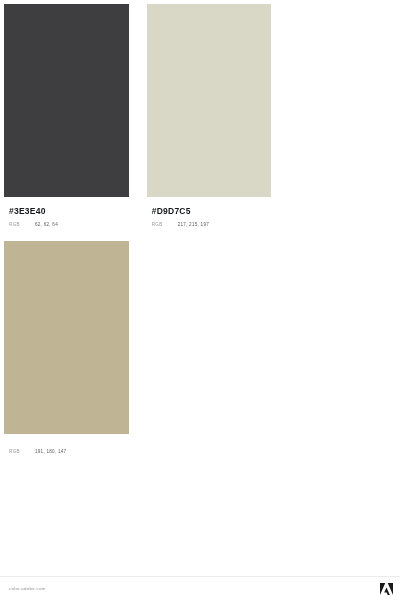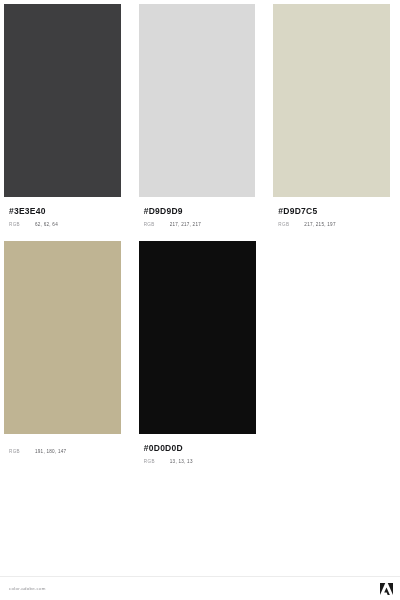--- a/index.html
+++ b/index.html
@@ -128,30 +128,20 @@
       <div class="swatch-chip" style="background-color: rgb(62, 62, 64);"></div>
       <div class="swatch-meta">
         <div class="swatch-hex">#3E3E40</div>
         <div class="swatch-rgb-line">
           <span class="rgb-label">RGB</span>
           <span class="rgb-values">62, 62, 64</span>
         </div>
       </div>
     </div>
 
-    <div class="swatch-cell">
-      <div class="swatch-chip" style="background-color: rgb(217, 217, 217);"></div>
-      <div class="swatch-meta">
-        <div class="swatch-hex">#D9D9D9</div>
-        <div class="swatch-rgb-line">
-          <span class="rgb-label">RGB</span>
-          <span class="rgb-values">217, 217, 217</span>
-        </div>
-      </div>
-    </div>
 
     <div class="swatch-cell">
       <div class="swatch-chip" style="background-color: rgb(217, 215, 197);"></div>
       <div class="swatch-meta">
         <div class="swatch-hex">#D9D7C5</div>
         <div class="swatch-rgb-line">
           <span class="rgb-label">RGB</span>
           <span class="rgb-values">217, 215, 197</span>
         </div>
       </div>
@@ -164,30 +154,20 @@
     <div class="swatch-cell">
       <div class="swatch-chip" style="background-color: rgb(191, 180, 147);"></div>
       <div class="swatch-meta">
         <div class="swatch-rgb-line">
           <span class="rgb-label">RGB</span>
           <span class="rgb-values">191, 180, 147</span>
         </div>
       </div>
     </div>
 
-    <div class="swatch-cell">
-      <div class="swatch-chip" style="background-color: rgb(13, 13, 13);"></div>
-      <div class="swatch-meta">
-        <div class="swatch-hex">#0D0D0D</div>
-        <div class="swatch-rgb-line">
-          <span class="rgb-label">RGB</span>
-          <span class="rgb-values">13, 13, 13</span>
-        </div>
-      </div>
-    </div>
 
     <div class="swatch-cell empty-cell"></div>
 
   </div>
 
 </div>
 
 <div class="page-footer">
   <span class="footer-url">color.adobe.com</span>
   <span>

